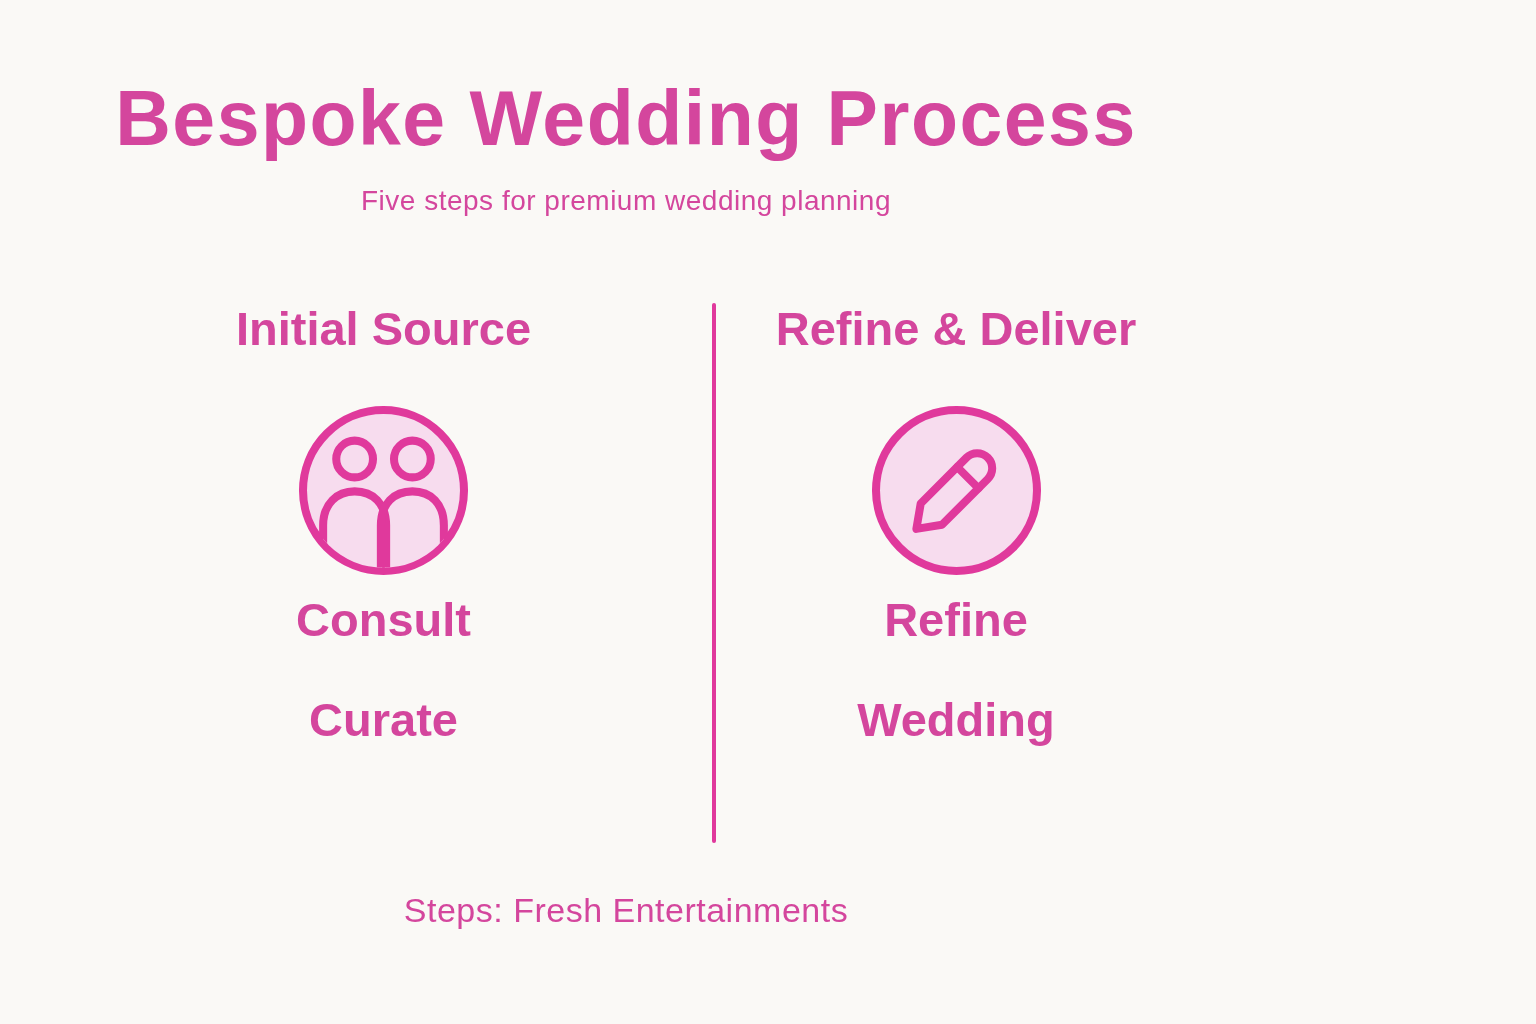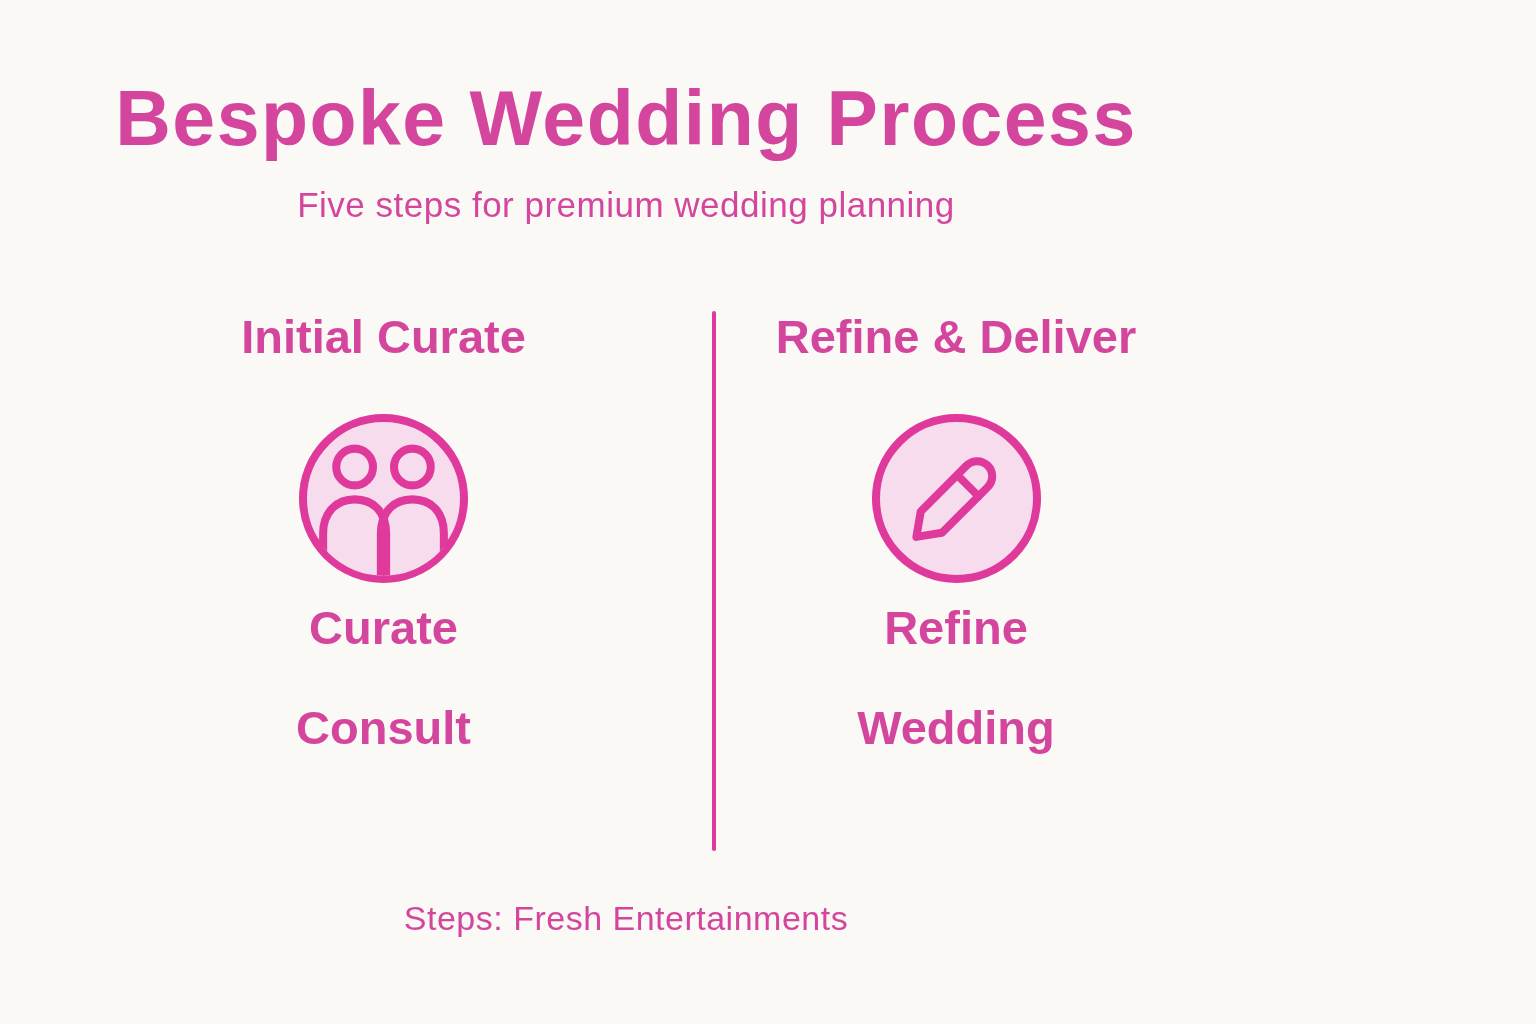--- a/index.html
+++ b/index.html
@@ -20,21 +20,21 @@
   .title {
     margin: 0;
     padding-top: 76px;
     font-size: 77px;
     font-weight: bold;
     letter-spacing: 1.5px;
     line-height: 1.1;
   }
   .subtitle {
     margin-top: 24px;
-    font-size: 35px;
+    font-size: 28px;
     font-weight: normal;
     letter-spacing: 0.5px;
   }
   .columns {
     display: flex;
     margin-top: 86px;
     align-items: flex-start;
   }
   .col {
     display: flex;
@@ -90,42 +90,42 @@
 
 <div class="canvas">
 
   <div class="title">Bespoke Wedding Process</div>
 
   <div class="subtitle">Five steps for premium wedding planning</div>
 
   <div class="columns">
 
     <div class="col col-left">
-      <div class="col-heading">Initial Curate</div>
+      <div class="col-heading">Initial Source</div>
       <div class="icon-wrap">
         <svg width="175" height="175" viewBox="0 0 100 100" aria-hidden="true">
           <defs>
             <clipPath id="people-clip">
                 <circle cx="50" cy="50" r="44.2"></circle>
               </clipPath>
           </defs>
           <circle cx="50" cy="50" r="46" fill="#f7dcee" stroke="#e0399c" stroke-width="4.6"></circle>
           <g clip-path="url(#people-clip)">
             <path d="M15.5,102 L15.5,70 C15.5,57.5 23.5,50.5 33.5,50.5 C44,50.5 51.5,57.5 51.5,70 L51.5,102 Z" fill="#f7dcee" stroke="none"></path>
             <path d="M48.5,102 L48.5,70 C48.5,57.5 56,50.5 66.5,50.5 C77,50.5 84.5,57.5 84.5,70 L84.5,102 Z" fill="#f7dcee" stroke="none"></path>
             <path d="M15.5,102 L15.5,70 C15.5,57.5 23.5,50.5 33.5,50.5 C44,50.5 51.5,57.5 51.5,70 L51.5,102" fill="none" stroke="#e0399c" stroke-width="4.6"></path>
             <path d="M48.5,102 L48.5,70 C48.5,57.5 56,50.5 66.5,50.5 C77,50.5 84.5,57.5 84.5,70 L84.5,102" fill="none" stroke="#e0399c" stroke-width="4.6"></path>
           </g>
           <circle cx="33.5" cy="32" r="10.5" fill="#f7dcee" stroke="#e0399c" stroke-width="4.6"></circle>
           <circle cx="66.5" cy="32" r="10.5" fill="#f7dcee" stroke="#e0399c" stroke-width="4.6"></circle>
         </svg>
       </div>
       <div class="steps">
+        <div class="step">Consult</div>
         <div class="step">Curate</div>
-        <div class="step">Consult</div>
       </div>
     </div>
 
     <div class="divider"></div>
 
     <div class="col col-right">
       <div class="col-heading">Refine &amp; Deliver</div>
       <div class="icon-wrap">
         <svg width="175" height="175" viewBox="0 0 100 100" aria-hidden="true">
           <circle cx="50" cy="50" r="46" fill="#f7dcee" stroke="#e0399c" stroke-width="4.6"></circle>

